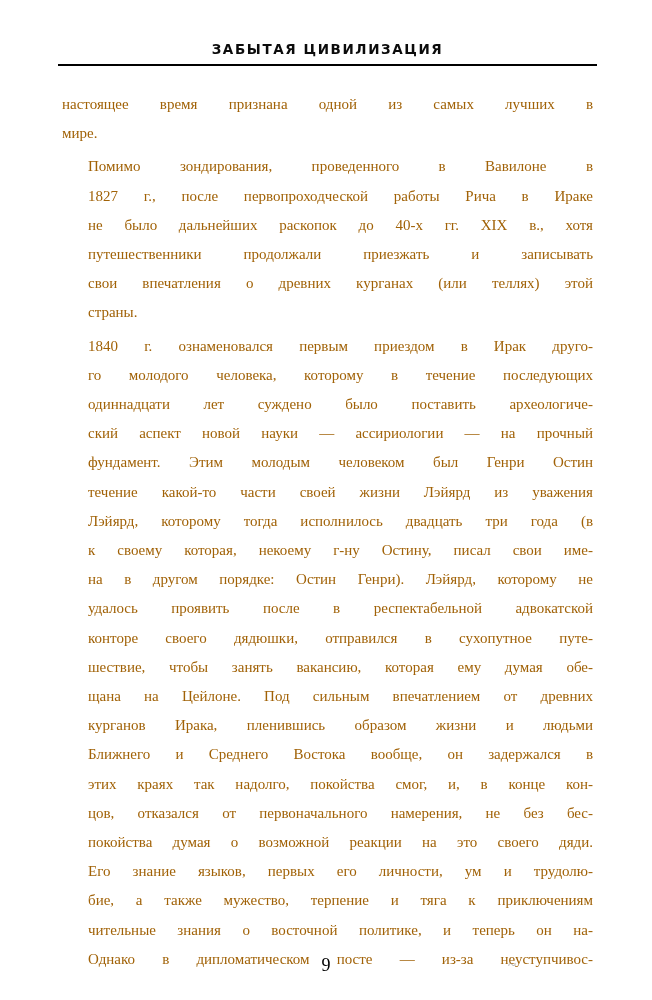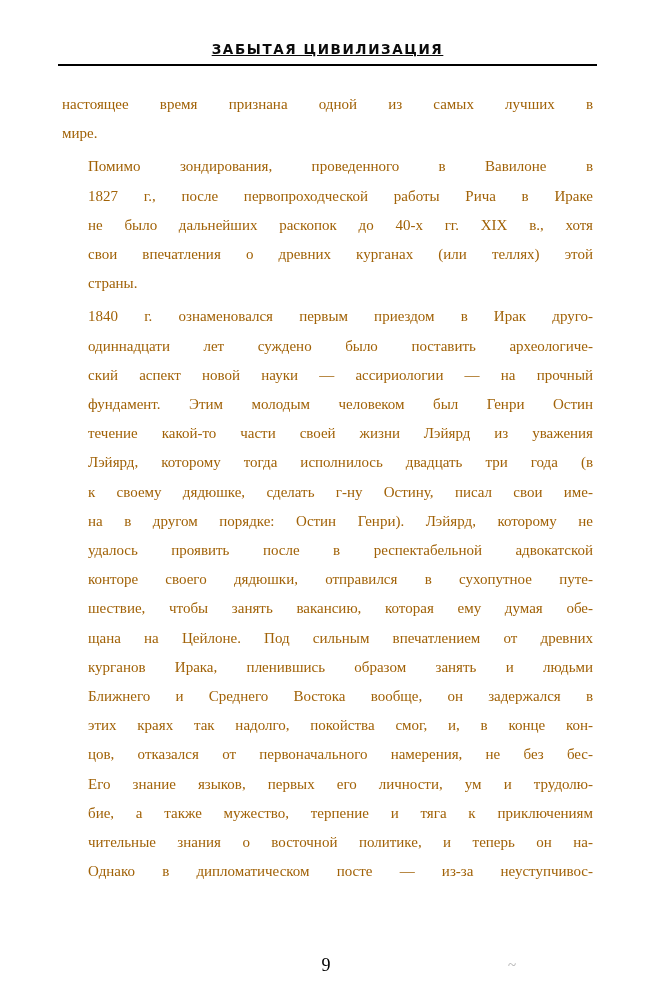--- a/index.html
+++ b/index.html
@@ -23,21 +23,20 @@
     left: 58px;
     top: 41px;
     width: 539px;
     text-align: center;
     font-family: "DejaVu Sans", "Liberation Sans", sans-serif;
     font-weight: 700;
     font-size: 13.5px;
     letter-spacing: 1.6px;
     color: #0b0b0b;
     white-space: nowrap;
-    text-decoration: underline;
   }
   .head-rule {
     position: absolute;
     left: 58px;
     top: 64px;
     width: 539px;
     height: 2px;
     background: #000000;
   }
 
@@ -107,40 +106,43 @@
 
   <div class="textblock" id="textblock">
       <p class="para">
         <span class="ln">настоящее время признана одной из самых лучших в</span>
         <span class="ln last">мире.</span>
       </p>
       <p class="para indent">
         <span class="ln indent">Помимо зондирования, проведенного в Вавилоне в</span>
         <span class="ln">1827 г., после первопроходческой работы Рича в Ираке</span>
         <span class="ln">не было дальнейших раскопок до 40-х гг. XIX в., хотя</span>
+        <span class="ln">путешественники продолжали приезжать и записывать</span>
         <span class="ln">свои впечатления о древних курганах (или теллях) этой</span>
         <span class="ln last">страны.</span>
       </p>
       <p class="para indent">
         <span class="ln indent">1840 г. ознаменовался первым приездом в Ирак друго-</span>
+        <span class="ln">го молодого человека, которому в течение последующих</span>
         <span class="ln">одиннадцати лет суждено было поставить археологиче-</span>
         <span class="ln">ский аспект новой науки — ассириологии — на прочный</span>
         <span class="ln">фундамент. Этим молодым человеком был Генри Остин</span>
         <span class="ln">течение какой-то части своей жизни Лэйярд из уважения</span>
         <span class="ln">Лэйярд, которому тогда исполнилось двадцать три года (в</span>
-        <span class="ln">к своему дядюшке, сделать г-ну Остину, писал свои име-</span>
+        <span class="ln">к своему которая, некоему г-ну Остину, писал свои име-</span>
         <span class="ln">на в другом порядке: Остин Генри). Лэйярд, которому не</span>
         <span class="ln">удалось проявить после в респектабельной адвокатской</span>
         <span class="ln">конторе своего дядюшки, отправился в сухопутное путе-</span>
         <span class="ln">шествие, чтобы занять вакансию, которая ему думая обе-</span>
         <span class="ln">щана на Цейлоне. Под сильным впечатлением от древних</span>
-        <span class="ln">курганов Ирака, пленившись образом занять и людьми</span>
+        <span class="ln">курганов Ирака, пленившись образом жизни и людьми</span>
         <span class="ln">Ближнего и Среднего Востока вообще, он задержался в</span>
         <span class="ln">этих краях так надолго, покойства смог, и, в конце кон-</span>
         <span class="ln">цов, отказался от первоначального намерения, не без бес-</span>
+        <span class="ln">покойства думая о возможной реакции на это своего дяди.</span>
         <span class="ln">Его знание языков, первых его личности, ум и трудолю-</span>
         <span class="ln">бие, а также мужество, терпение и тяга к приключениям</span>
         <span class="ln">чительные знания о восточной политике, и теперь он на-</span>
         <span class="ln">Однако в дипломатическом посте — из-за неуступчивос-</span>
       </p>
     </div>
 
   <div class="folio">9</div>
 
   <div class="scan-artifact">~</div>

